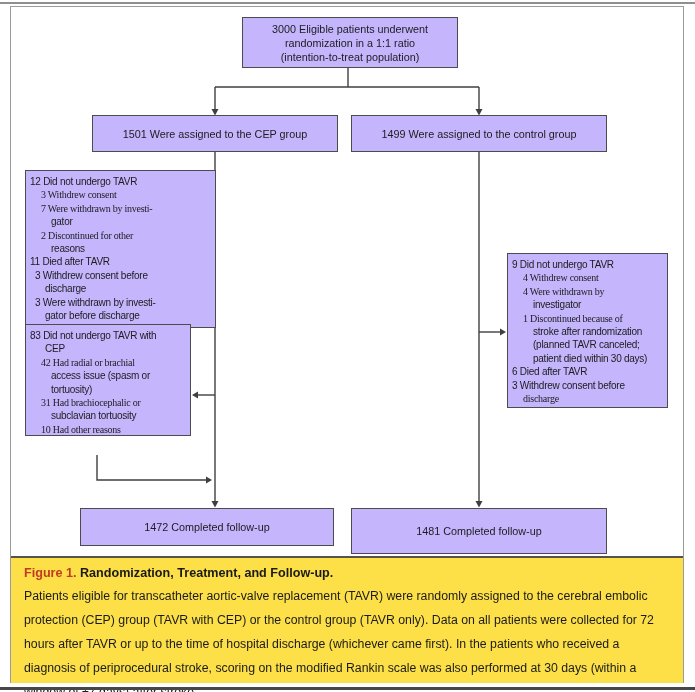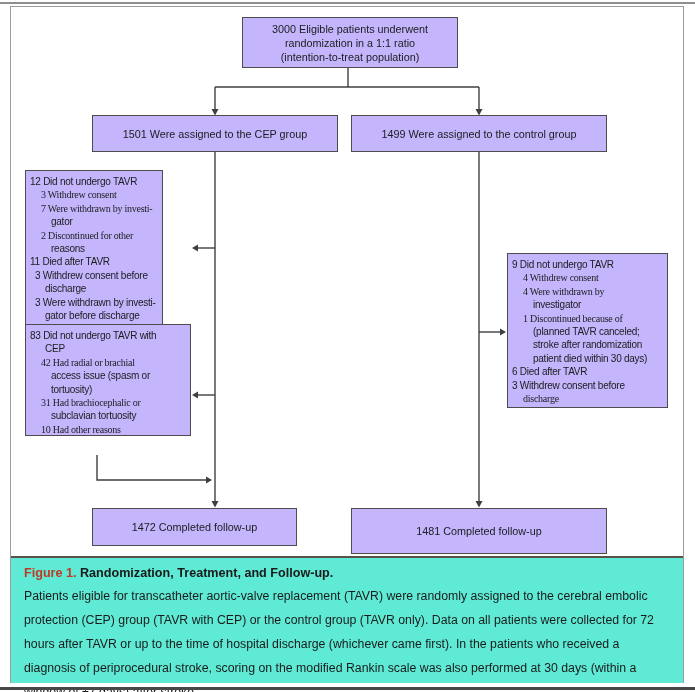--- a/index.html
+++ b/index.html
@@ -8,21 +8,21 @@
     font-family:"Liberation Sans", sans-serif; overflow:hidden; color:#1c1c1c;
   }
   .rule-top { position:absolute; left:0; top:2px; width:695px; height:2px; background:#8f8f8f; }
   .rule-bottom { position:absolute; left:0; top:687px; width:695px; height:3px; background:#474747; }
   .frame {
     position:absolute; left:10px; top:6px; width:674px; height:677px;
     border:1.5px solid #9b9b9b; background:#ffffff; box-sizing:border-box;
   }
   .caption-area {
     position:absolute; left:11px; top:556px; width:672px; height:127px;
-    background:#5eead4; border-top:2px solid #57534b; box-sizing:border-box;
+    background:#fde047; border-top:2px solid #57534b; box-sizing:border-box;
     padding:8px 14px 0 13px;
   }
   .cap-title { font-size:12.6px; font-weight:bold; color:#1a1a1a; margin:0; }
   .fig-label { color:#bf3a27; }
   .cap-body {
     font-size:12.3px; line-height:24px; margin:4px 0 0 0; color:#1b1b1b;
     text-align:left;
   }
   svg.connectors { position:absolute; left:0; top:0; pointer-events:none; }
   .fbox {
@@ -83,21 +83,21 @@
     </div>
 
   <div class="fbox center" style="left:92px; top:115px; width:246px; height:37px;">
     <span>1501 Were assigned to the CEP group</span>
   </div>
 
   <div class="fbox center" style="left:351px; top:115px; width:256px; height:37px;">
     <span>1499 Were assigned to the control group</span>
   </div>
 
-  <div class="fbox note" style="left:25px; top:170px; width:138px; height:158px;">
+  <div class="fbox note" style="left:25px; top:170px; width:191px; height:158px;">
       <div class="fline ind0">12 Did not undergo TAVR</div>
       <div class="fline ind1">3 Withdrew consent</div>
       <div class="fline ind1">7 Were withdrawn by investi-</div>
       <div class="fline ind2">gator</div>
       <div class="fline ind1">2 Discontinued for other</div>
       <div class="fline ind2">reasons</div>
       <div class="fline ind0">11 Died after TAVR</div>
       <div class="fline ind3">3 Withdrew consent before</div>
       <div class="fline ind4">discharge</div>
       <div class="fline ind3">3 Were withdrawn by investi-</div>
@@ -114,29 +114,29 @@
       <div class="fline ind2">subclavian tortuosity</div>
       <div class="fline ind1">10 Had other reasons</div>
     </div>
 
   <div class="fbox note" style="left:507px; top:253px; width:161px; height:155px;">
       <div class="fline ind0">9 Did not undergo TAVR</div>
       <div class="fline ind1">4 Withdrew consent</div>
       <div class="fline ind1">4 Were withdrawn by</div>
       <div class="fline ind2">investigator</div>
       <div class="fline ind1">1 Discontinued because of</div>
+      <div class="fline ind2">stroke after randomization</div>
       <div class="fline ind2">(planned TAVR canceled;</div>
-      <div class="fline ind2">stroke after randomization</div>
       <div class="fline ind2">patient died within 30 days)</div>
       <div class="fline ind0">6 Died after TAVR</div>
       <div class="fline ind0">3 Withdrew consent before</div>
       <div class="fline ind1">discharge</div>
     </div>
 
-  <div class="fbox center" style="left:92px; top:508px; width:205px; height:38px;">
+  <div class="fbox center" style="left:80px; top:508px; width:254px; height:38px;">
     <span>1472 Completed follow-up</span>
   </div>
 
   <div class="fbox center" style="left:351px; top:508px; width:256px; height:46px;">
     <span>1481 Completed follow-up</span>
   </div>
 
   <div class="caption-area">
     <p class="cap-title">
       <span class="fig-label">Figure 1.</span>

